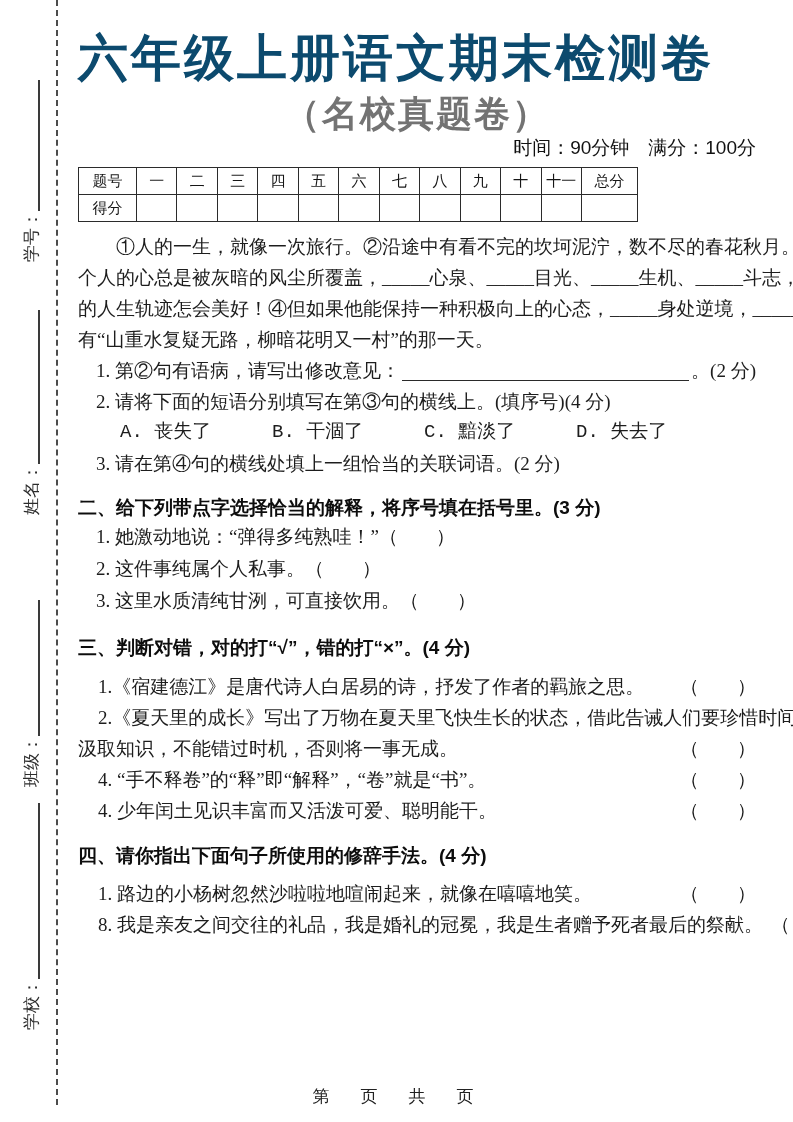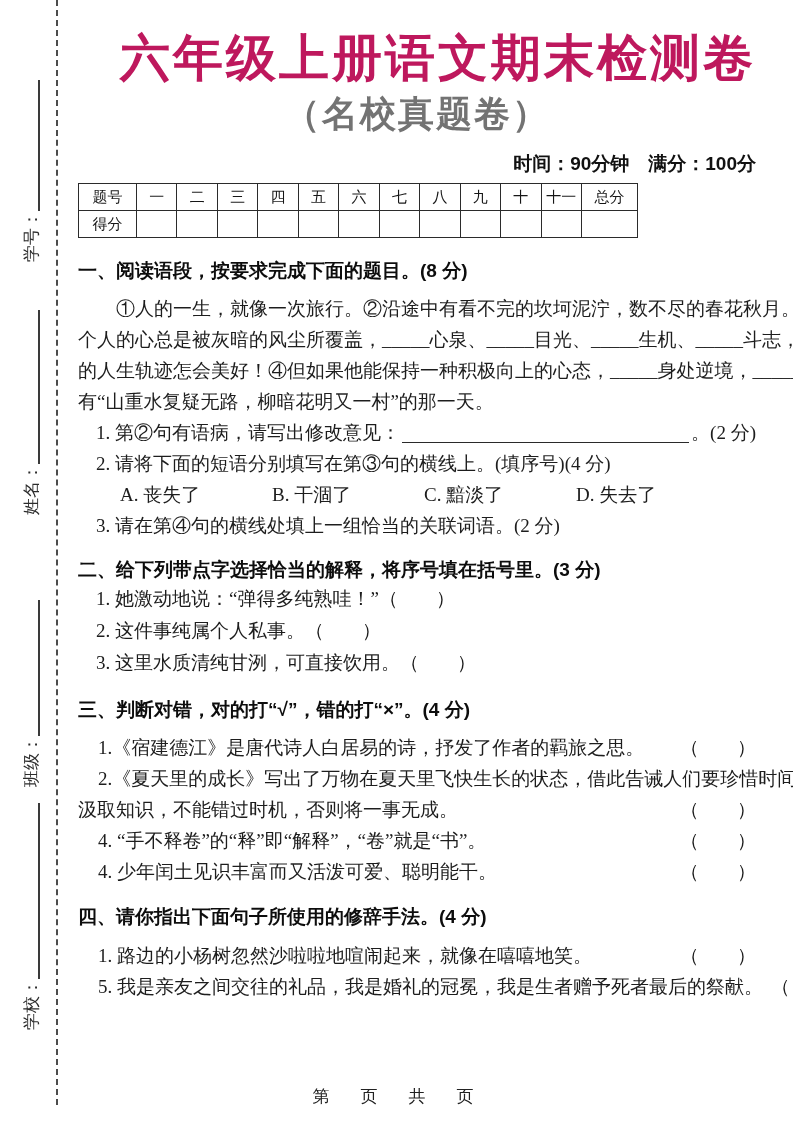--- a/index.html
+++ b/index.html
@@ -29,34 +29,34 @@
   }
   #seal-id     { top:262px; width:182px; }
   #seal-name   { top:515px; width:205px; }
   #seal-class  { top:787px; width:187px; }
   #seal-school { top:1030px; width:227px; }
 
   
   .content { position:absolute; left:78px; top:0; width:678px; }
 
   .title {
-    margin-top:28px; text-align:right; color:#be185d;
+    margin-top:28px; text-align:left; color:#0c4a6e;
     font-family:"Liberation Sans","DejaVu Sans",sans-serif;
     font-weight:900; font-size:50px; line-height:1.2; letter-spacing:3px;
     white-space:nowrap;
   }
   .subtitle {
     margin-top:4px; text-align:center; color:#737373;
     font-family:"Liberation Sans","DejaVu Sans",sans-serif;
     font-weight:900; font-size:36px; line-height:1.2; letter-spacing:2px;
   }
   .meta {
-    margin-top:16px; text-align:right;
-    font-family:"Liberation Sans","DejaVu Sans",sans-serif;
-    font-weight:700; font-size:19px; color:#111;
+    text-align:right;
+    font-family:"Liberation Sans","DejaVu Sans",sans-serif;
+    font-weight:400; font-size:19px; color:#111;
   }
 
   table.score {
     margin-top:6px; width:560px; border-collapse:collapse; table-layout:fixed;
     font-size:15px; color:#161616;
   }
   table.score td {
     border:1.6px solid #2b2b2b; height:27px; text-align:center; padding:0 2px;
   }
   table.score col.c-first { width:58px; }
@@ -75,21 +75,21 @@
   .passage { margin-top:9px; }
   .passage p { font-size:19px; line-height:31px; white-space:nowrap; }
   .passage p.first { text-indent:38px; }
 
   .q { padding-left:18px; font-size:19px; line-height:31px; white-space:nowrap; }
   .qflex { display:flex; align-items:flex-end; }
   .fill-line {
     flex:1; height:0; border-bottom:1.6px solid #2a2a2a;
     margin:0 2px 5px 2px; min-width:80px;
   }
-  .opts { display:flex; padding-left:42px; font-size:19px; line-height:31px; }
+  .opts { display:flex; padding-left:42px; font-size:19px; line-height:31px;font-family:Liberation Mono, monospace; }
   .opts span { width:152px; white-space:nowrap; }
 
   .gloss { padding-left:18px; font-size:19px; line-height:33px; white-space:nowrap; }
   .q2item { padding-left:18px; font-size:19px; line-height:32px; white-space:nowrap; }
 
   .j  { display:flex; padding-left:20px; font-size:19px; line-height:31px; }
   .j2 { display:flex; padding-left:0;  font-size:19px; line-height:31px; }
   .j .t, .j2 .t { white-space:nowrap; }
   .j .b, .j2 .b { margin-left:auto; white-space:nowrap; padding-left:8px; }
 
@@ -181,21 +181,20 @@
         <td></td>
             <td></td>
         <td></td>
             <td></td>
         <td></td>
             <td></td>
       </tr>
     </tbody>
       </table>
 
-    <div class="sec-heading" id="sec1-heading">一、阅读语段，按要求完成下面的题目。(8 分)</div>
     <div class="passage">
       <p class="first">①人的一生，就像一次旅行。②沿途中有看不完的坎坷泥泞，数不尽的春花秋月。③如果一</p>
       <p>个人的心总是被灰暗的风尘所覆盖，_____心泉、_____目光、_____生机、_____斗志，那么，他</p>
       <p>的人生轨迹怎会美好！④但如果他能保持一种积极向上的心态，_____身处逆境，_____一定会</p>
       <p>有“山重水复疑无路，柳暗花明又一村”的那一天。</p>
     </div>
     <div class="q qflex">
       <span class="t">1. 第②句有语病，请写出修改意见：</span>
       <span class="fill-line"></span>
       <span class="t">。(2 分)</span>
@@ -240,20 +239,20 @@
       <span class="t">4. 少年闰土见识丰富而又活泼可爱、聪明能干。</span>
       <span class="b">（　　）</span>
     </div>
 
     <div class="sec-heading" id="sec4-heading">四、请你指出下面句子所使用的修辞手法。(4 分)</div>
     <div class="j mt10">
       <span class="t">1. 路边的小杨树忽然沙啦啦地喧闹起来，就像在嘻嘻地笑。</span>
       <span class="b">（　　）</span>
     </div>
     <div class="j">
-      <span class="t">5. 我是亲友之间交往的礼品，我是婚礼的冠冕，我是生者赠予死者最后的祭献。</span>
+      <span class="t">8. 我是亲友之间交往的礼品，我是婚礼的冠冕，我是生者赠予死者最后的祭献。</span>
       <span class="b">（　　）</span>
     </div>
 
   </div>
 
   <div class="footer">第　页　共　页</div>
 </div>
 
 </body></html>

